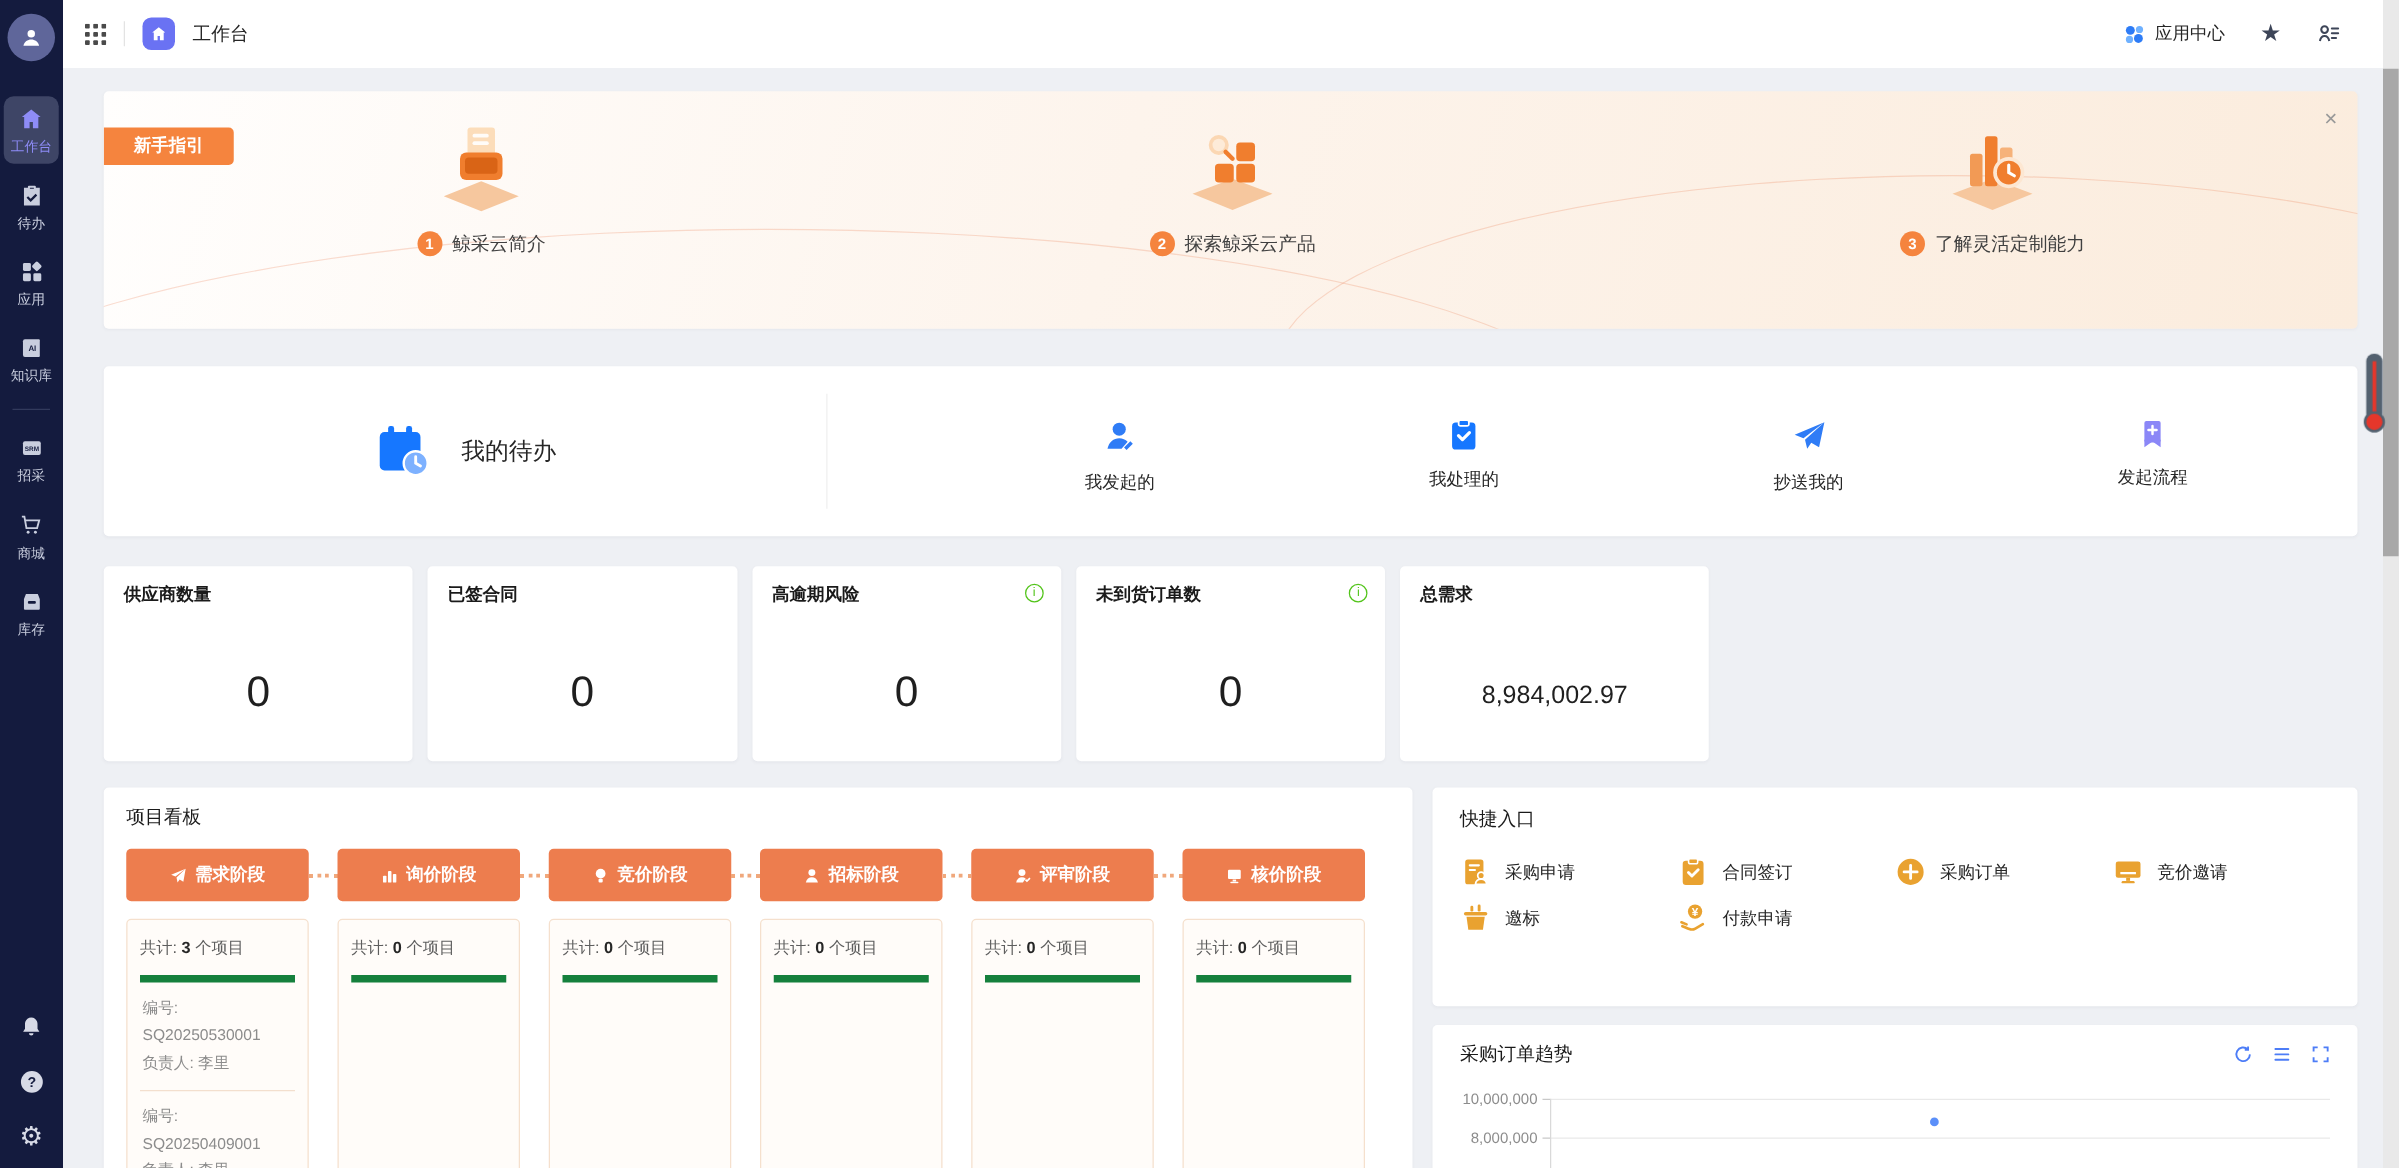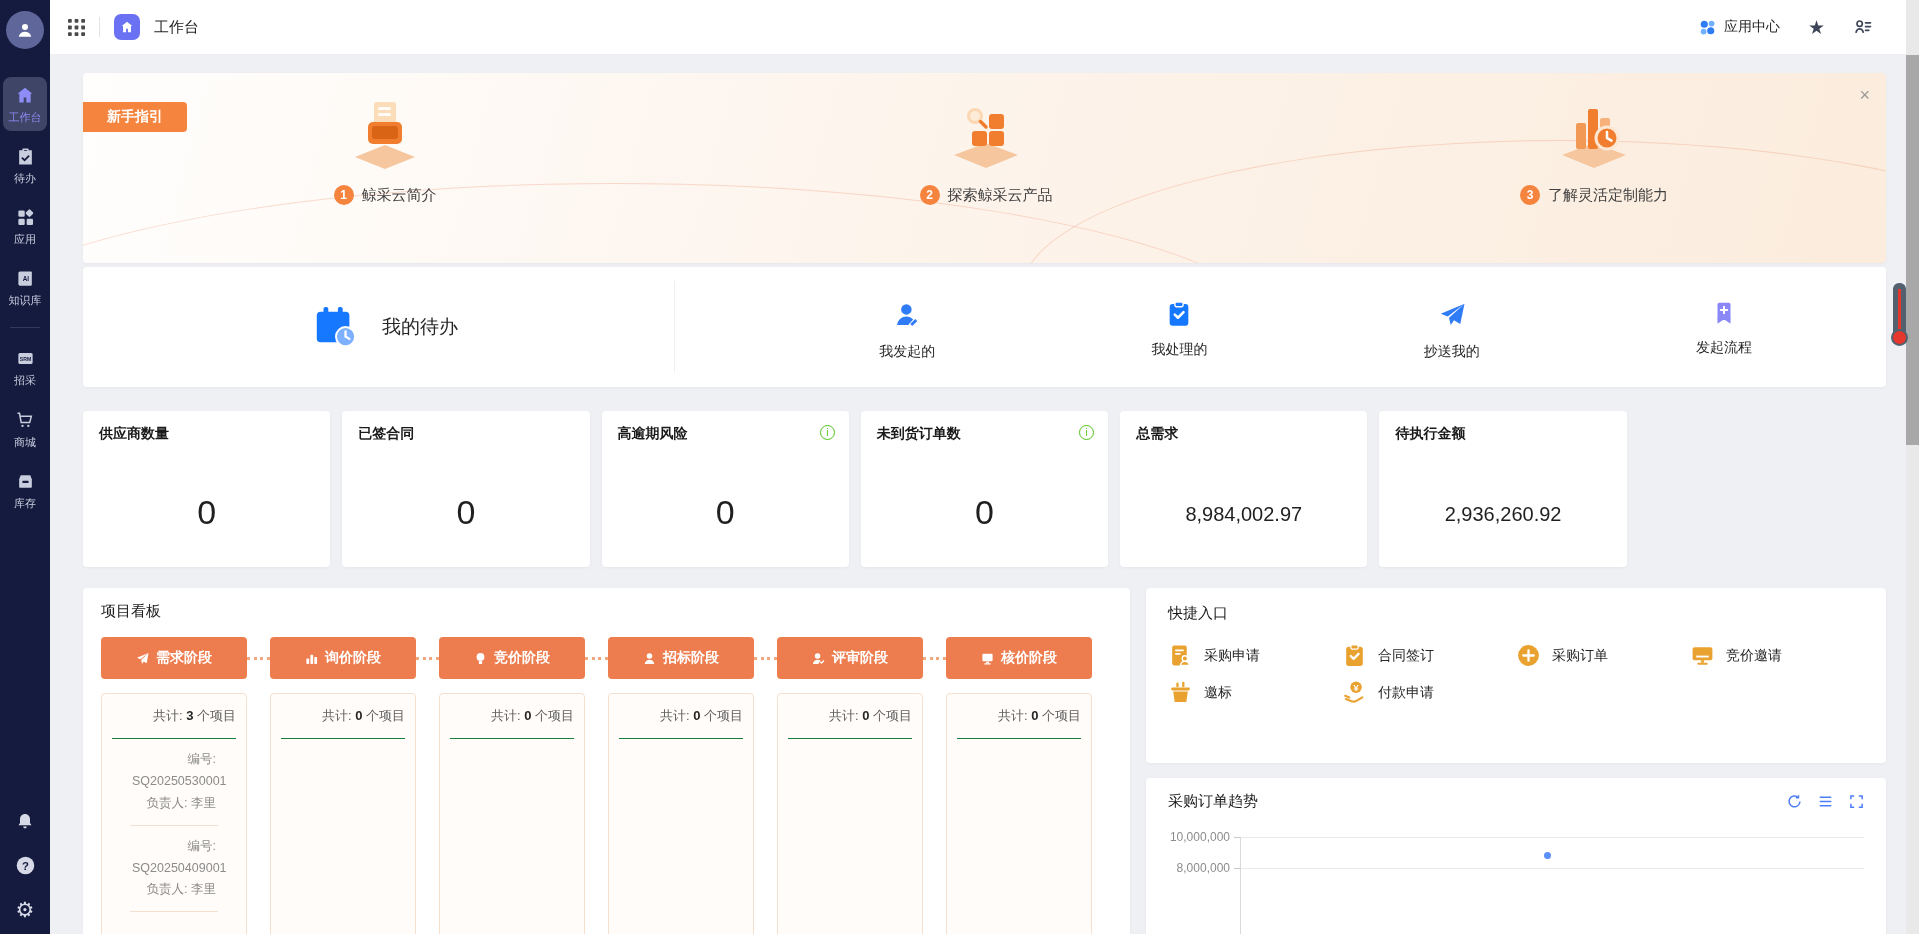--- a/index.html
+++ b/index.html
@@ -49,21 +49,21 @@
   .step { position:absolute; top:22px; width:280px; transform:translateX(-50%); display:flex;
     flex-direction:column; align-items:center; cursor:pointer; z-index:2; }
   .step.s1 { left:302px; } .step.s2 { left:903px; } .step.s3 { left:1511px; }
   .step-cap { margin-top:12px; display:flex; align-items:center; gap:8px; }
   .step-num { width:20px; height:20px; border-radius:50%; background:#F5843E; color:#fff;
     font-size:12px; font-weight:bold; display:flex; align-items:center; justify-content:center; }
   .step-label { font-size:15px; color:#404040; }
   .close-x { position:absolute; right:16px; top:12px; font-size:18px; color:#999; cursor:pointer; z-index:3; }
 
   
-  .todo { margin-top:4px; height:120px; display:flex; align-items:center;padding-left:13px; }
+  .todo { margin-top:30px; height:136px; display:flex; align-items:center; }
   .todo-left { width:578px; display:flex; align-items:center; justify-content:center; gap:24px; cursor:pointer; }
   .todo-title { font-size:19px; color:#262626; }
   .todo-sep { width:1px; height:92px; background:#F0F0F0; }
   .todo-items { flex:1; display:flex; padding:6px 26px 0 96px; }
   .todo-item { flex:1; display:flex; flex-direction:column; align-items:center; gap:13px; cursor:pointer; }
   .todo-item .lbl { font-size:14px; color:#262626; }
 
   
   .stats { margin-top:24px; display:grid; grid-template-columns:repeat(7,1fr); gap:12px; }
   .stat { position:relative; height:156px; background:#fff; border-radius:4px; padding:14px 16px;
@@ -78,25 +78,25 @@
   
   .bottom { margin-top:21px; display:flex; gap:16px; }
   .board { width:1047px; height:520px; padding:14px 18px; }
   .panel-title { font-size:15px; font-weight:normal; color:#1A1A1A; }
   .stages { margin-top:16px; display:flex; align-items:center; }
   .stage-chip { flex:none; width:146px; height:42px; background:#ED7D4E; border-radius:4px; color:#fff;
     font-size:14px; font-weight:bold; display:flex; align-items:center; justify-content:center; gap:7px; cursor:pointer; }
   .stage-link { flex:none; width:23px; border-top:3px dotted #F0A87C; }
   .cols { margin-top:14px; display:flex; gap:23px; }
   .col { width:146px; height:420px; background:#FFFCF9; border:1px solid #F5E0CD; border-radius:4px; }
-  .col-head { margin:0 10px; padding:13px 0; text-align:right; font-size:13px; color:#5E5E5E;
-    border-bottom:1px solid #15803d; }
+  .col-head { margin:0 10px; padding:13px 0; text-align:left; font-size:13px; color:#5E5E5E;
+    border-bottom:6px solid #15803d; }
   .col-head b { color:#262626; }
-  .proj { margin:0 28px; padding:10px 2px; border-bottom:1px solid #F3DFCE; font-size:12.5px;
-    color:#8C8C8C; line-height:1.75; cursor:pointer;text-align:right; }
+  .proj { margin:0 10px; padding:10px 2px; border-bottom:1px solid #F3DFCE; font-size:12.5px;
+    color:#8C8C8C; line-height:1.75; cursor:pointer; }
 
   .rcol { width:740px; display:flex; flex-direction:column; gap:15px; }
   .quick { height:175px; padding:16px 22px; }
   .quick-grid { margin-top:20px; display:grid; grid-template-columns:repeat(4,1fr); row-gap:12px; }
   .quick-item { display:flex; align-items:center; gap:11px; font-size:14px; color:#262626; cursor:pointer; }
 
   .trend { height:420px; padding:14px 22px; position:relative; }
   .trend-head { display:flex; align-items:center; }
   .trend-acts { margin-left:auto; display:flex; gap:16px; align-items:center; }
   .trend-acts .act { cursor:pointer; display:flex; }
@@ -351,24 +351,20 @@
       <div class="stat-value">0</div>
     </div>
     <div class="stat">
       <div class="stat-title">未到货订单数</div>
       <span class="stat-info">i</span>
       <div class="stat-value">0</div>
     </div>
     <div class="stat">
       <div class="stat-title">总需求</div>
       <div class="stat-value money">8,984,002.97</div>
-    </div>
-    <div class="stat">
-      <div class="stat-title">待执行金额</div>
-      <div class="stat-value money">2,936,260.92</div>
     </div>
   </section>
 
   <section class="bottom">
 
     <div class="board card">
       <div class="panel-title">项目看板</div>
       <div class="stages">
         <div class="stage-chip">
           <svg viewBox="0 0 14 14" width="13" height="13" fill="#fff">

